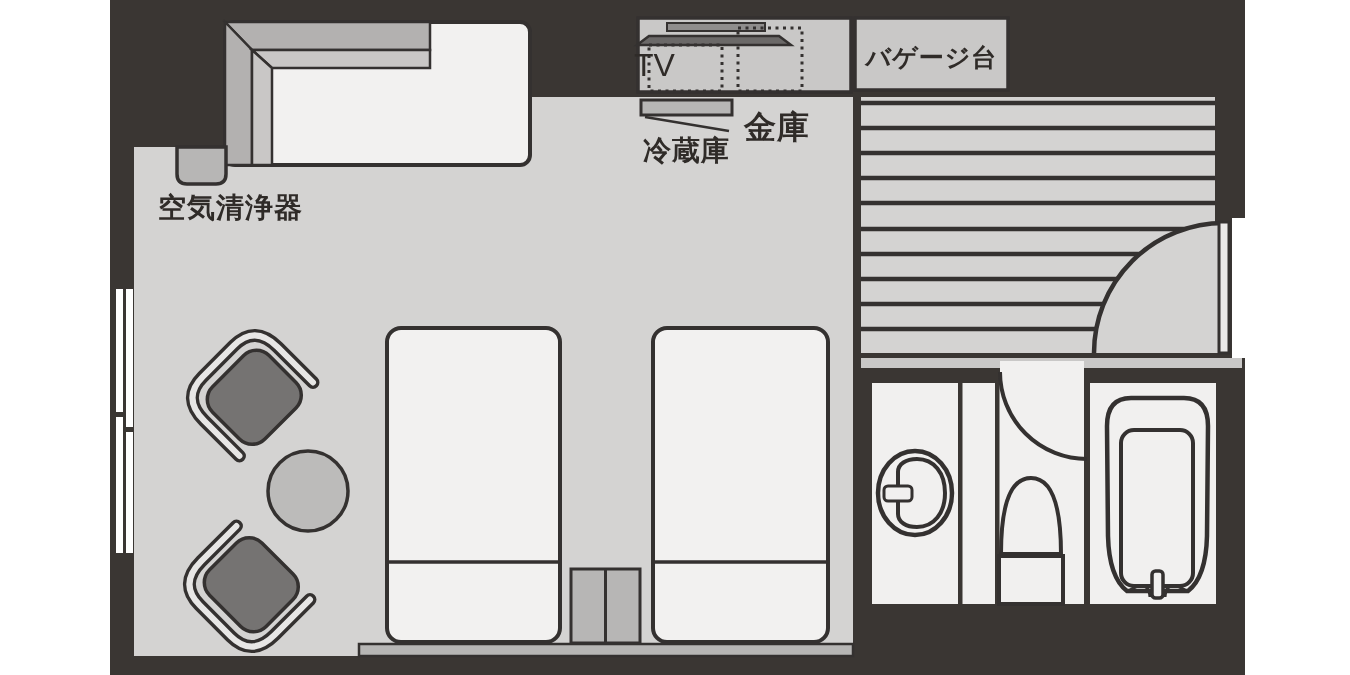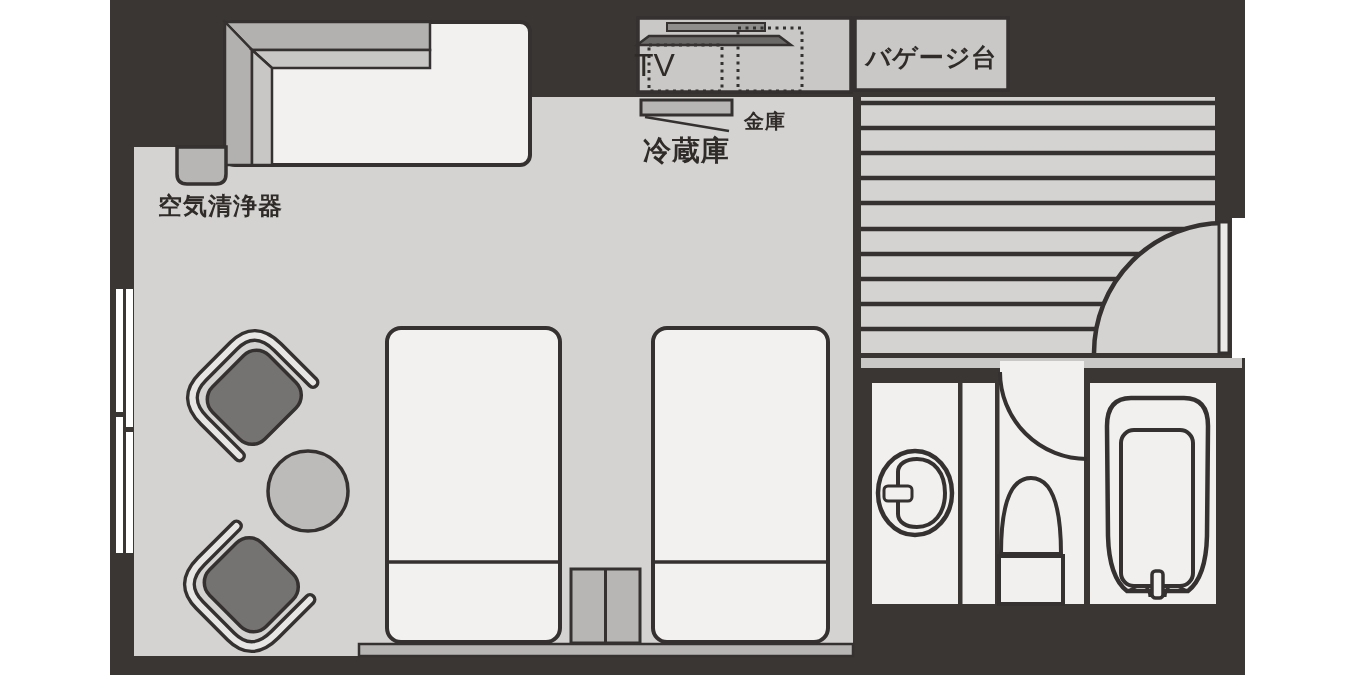--- a/index.html
+++ b/index.html
@@ -115,17 +115,17 @@
       <rect class="f-seat s-out" stroke-width="3.5" x="-38" y="-40" width="74" height="80" rx="18"></rect>
     </g>
     <g transform="translate(252,584) rotate(-45)">
       <path class="s-out" fill="none" stroke-width="13" stroke-linecap="round" d="M30,-52 H-20 Q-52,-52 -52,-22 V22 Q-52,52 -20,52 H30"></path>
       <path class="s-band" fill="none" stroke-width="6" stroke-linecap="round" d="M30,-52 H-20 Q-52,-52 -52,-22 V22 Q-52,52 -20,52 H30"></path>
       <rect class="f-seat s-out" stroke-width="3.5" x="-38" y="-40" width="74" height="80" rx="18"></rect>
     </g>
   </svg>
 
   <div class="label center" style="left:618px;top:49px;width:73px;font-size:32px;font-weight:500;letter-spacing:0;">TV</div>
-  <div class="label" style="left:744px;top:111px;font-size:20px;">金庫</div>
+  <div class="label" style="left:744px;top:111px;font-size:32px;">金庫</div>
   <div class="label" style="left:643px;top:137px;font-size:28px;">冷蔵庫</div>
   <div class="label center" style="left:855px;top:45px;width:153px;font-size:25px;">バゲージ台</div>
-  <div class="label" style="left:158px;top:194px;font-size:24px;">空気清浄器</div>
+  <div class="label" style="left:158px;top:194px;font-size:28px;">空気清浄器</div>
 </div>
 
 </body></html>

